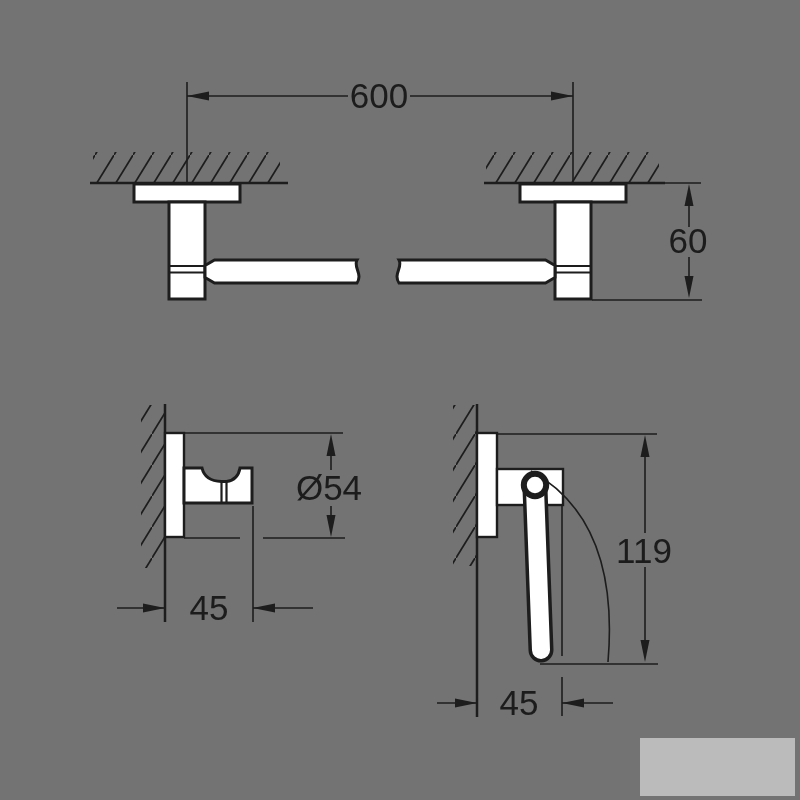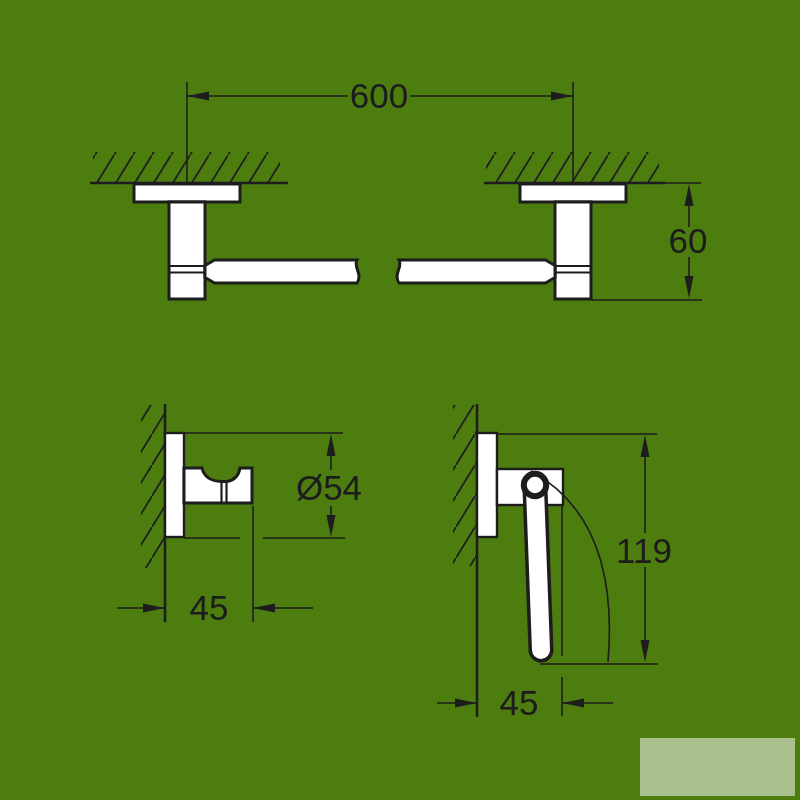--- a/index.html
+++ b/index.html
@@ -4,21 +4,21 @@
 <style>
   html, body {
     margin: 0;
     padding: 0;
     background: #ffffff;
   }
   .canvas-wrap {
     position: relative;
     width: 800px;
     height: 800px;
-    background: #4d7c0f;
+    background: #737373;
     font-family: "Liberation Sans", sans-serif;
   }
   svg { display: block; }
   .outline  { stroke: #1d1d1d; stroke-width: 3;   fill: #ffffff; stroke-linejoin: miter; }
   .outline2 { stroke: #1d1d1d; stroke-width: 2.4; fill: #ffffff; }
   .thin     { stroke: #1d1d1d; stroke-width: 1.6; fill: none; }
   .wall     { stroke: #1d1d1d; stroke-width: 2.5; fill: none; }
   .collar   { stroke: #1d1d1d; stroke-width: 2.2; fill: none; }
   .arrow    { fill: #1d1d1d; stroke: none; }
   .dimtext  {

